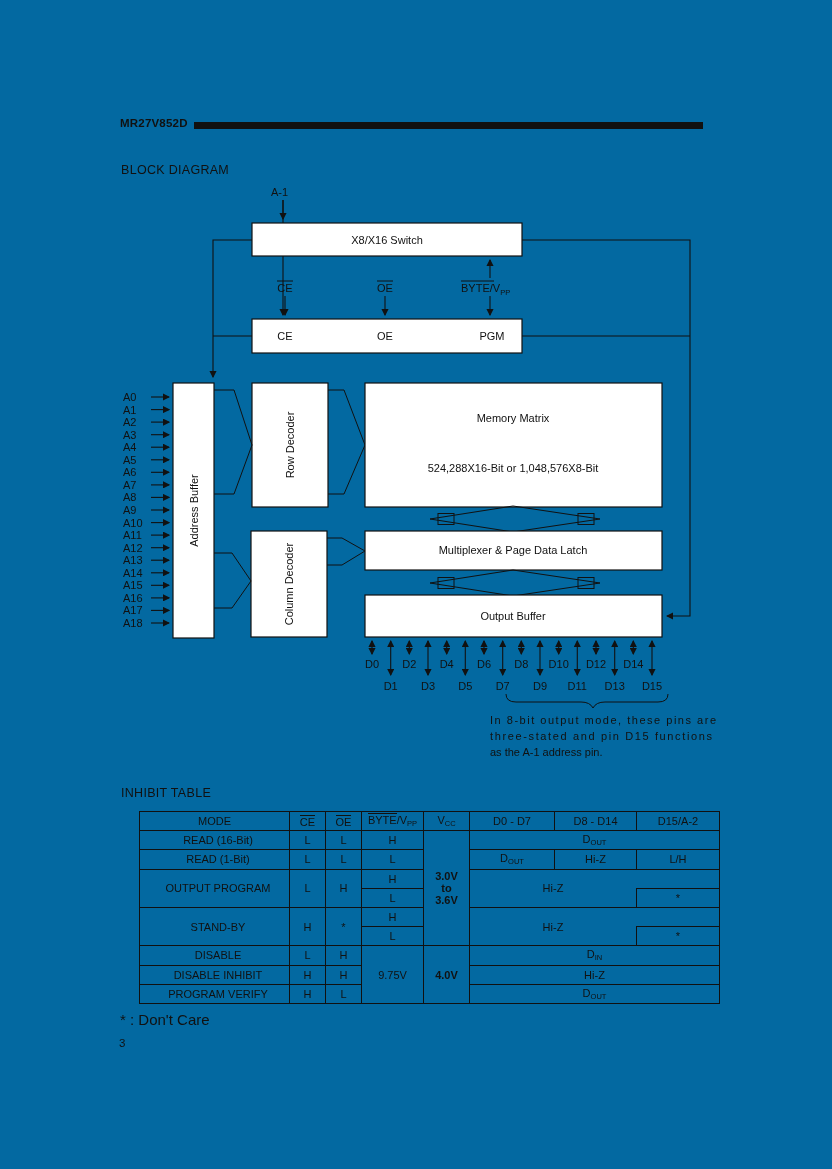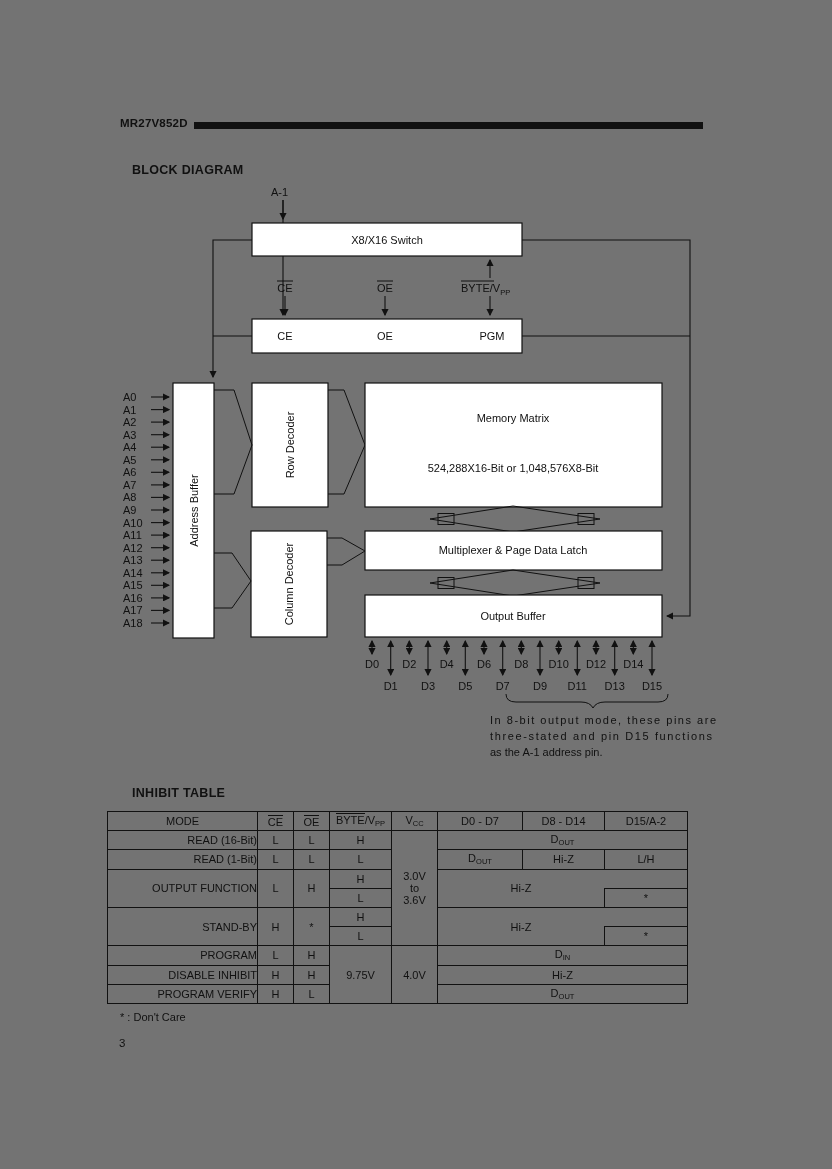--- a/index.html
+++ b/index.html
@@ -1,41 +1,41 @@
 <!DOCTYPE html>
 <html><head>
 <meta charset="utf-8">
 <style>
   html,body{margin:0;padding:0;background:#ffffff;}
-  .page{position:relative;width:832px;height:1169px;background:#737373;overflow:hidden;
+  .page{position:relative;width:832px;height:1169px;background:#0369a1;overflow:hidden;
         font-family:"Liberation Sans","DejaVu Sans",sans-serif;color:#111;}
   .docid{position:absolute;left:120px;top:117px;font-size:11.5px;font-weight:bold;letter-spacing:.2px;}
   .topbar{position:absolute;left:194px;top:122px;width:509px;height:7px;background:#111;}
-  .sect{position:absolute;left:132px;font-size:12.5px;font-weight:bold;letter-spacing:.3px;}
+  .sect{position:absolute;left:121px;font-size:12.5px;font-weight:normal;letter-spacing:.3px;}
   .h-block{top:163px;}
   .h-func{top:786px;}
   svg.diag{position:absolute;left:0;top:0;}
   svg.diag text{font-size:11px;fill:#111;}
   .bx{fill:#ffffff;stroke:#111;stroke-width:1.2;}
   .ln{stroke:#111;stroke-width:1.1;fill:none;}
   .thin{stroke:#111;stroke-width:1;fill:none;}
 
-  table.ft{position:absolute;left:107px;top:811px;width:580px;border-collapse:collapse;
+  table.ft{position:absolute;left:139px;top:811px;width:580px;border-collapse:collapse;
            table-layout:fixed;font-size:11px;border:1.2px solid #111;}
   table.ft tr{height:19.2px;}
   table.ft td{text-align:center;vertical-align:middle;padding:0;line-height:1.1;overflow:hidden;}
-  table.ft td.mode{text-align:right;padding-left:7px;}
+  table.ft td.mode{text-align:center;padding-left:7px;}
   .bl{border-left:1px solid #111;}
-  .br{border-right:1px solid #111;}
+  .br{border-right:1px solid #111;font-weight:bold;}
   .bt{border-top:1px solid #111;}
   .bb{border-bottom:1px solid #111;}
   .ov{display:inline-block;border-top:1.2px solid #111;line-height:1.1;}
   .sub{font-size:7.5px;vertical-align:-2px;}
   .vcc3{line-height:12px;}
-  .fnote{position:absolute;left:120px;top:1011px;font-size:11px;}
+  .fnote{position:absolute;left:120px;top:1011px;font-size:15px;}
   .pnum{position:absolute;left:119px;top:1037px;font-size:11.5px;}
 </style>
 </head>
 <body>
 
 <div class="page">
 
   <div class="docid">MR27V852D</div>
   <div class="topbar"></div>
   <div class="sect h-block">BLOCK DIAGRAM</div>
@@ -243,21 +243,21 @@
     <tr>
       <td class="bb mode">READ (1-Bit)</td>
       <td class="bl bb">L</td>
       <td class="bl bb">L</td>
       <td class="bl bb">L</td>
       <td class="bb"><span>D</span><span class="sub">OUT</span></td>
       <td class="bl bb">Hi-Z</td>
       <td class="bl bb">L/H</td>
     </tr>
     <tr>
-      <td class="bb mode" rowspan="2">OUTPUT FUNCTION</td>
+      <td class="bb mode" rowspan="2">OUTPUT PROGRAM</td>
       <td class="bl bb" rowspan="2">L</td>
       <td class="bl bb" rowspan="2">H</td>
       <td class="bl bb">H</td>
       <td class="bb" rowspan="2" colspan="2">Hi-Z</td>
       <td></td>
     </tr>
     <tr>
       <td class="bl bb">L</td>
       <td class="bl bt bb">*</td>
     </tr>
@@ -267,21 +267,21 @@
       <td class="bl bb" rowspan="2">*</td>
       <td class="bl bb">H</td>
       <td class="bb" rowspan="2" colspan="2">Hi-Z</td>
       <td></td>
     </tr>
     <tr>
       <td class="bl bb">L</td>
       <td class="bl bt bb">*</td>
     </tr>
     <tr>
-      <td class="bb mode">PROGRAM</td>
+      <td class="bb mode">DISABLE</td>
       <td class="bl bb">L</td>
       <td class="bl bb">H</td>
       <td class="bl" rowspan="3">9.75V</td>
       <td class="bl br bt" rowspan="3">4.0V</td>
       <td class="bb" colspan="3"><span>D</span><span class="sub">IN</span></td>
     </tr>
     <tr>
       <td class="bb mode">DISABLE INHIBIT</td>
       <td class="bl bb">H</td>
       <td class="bl bb">H</td>

